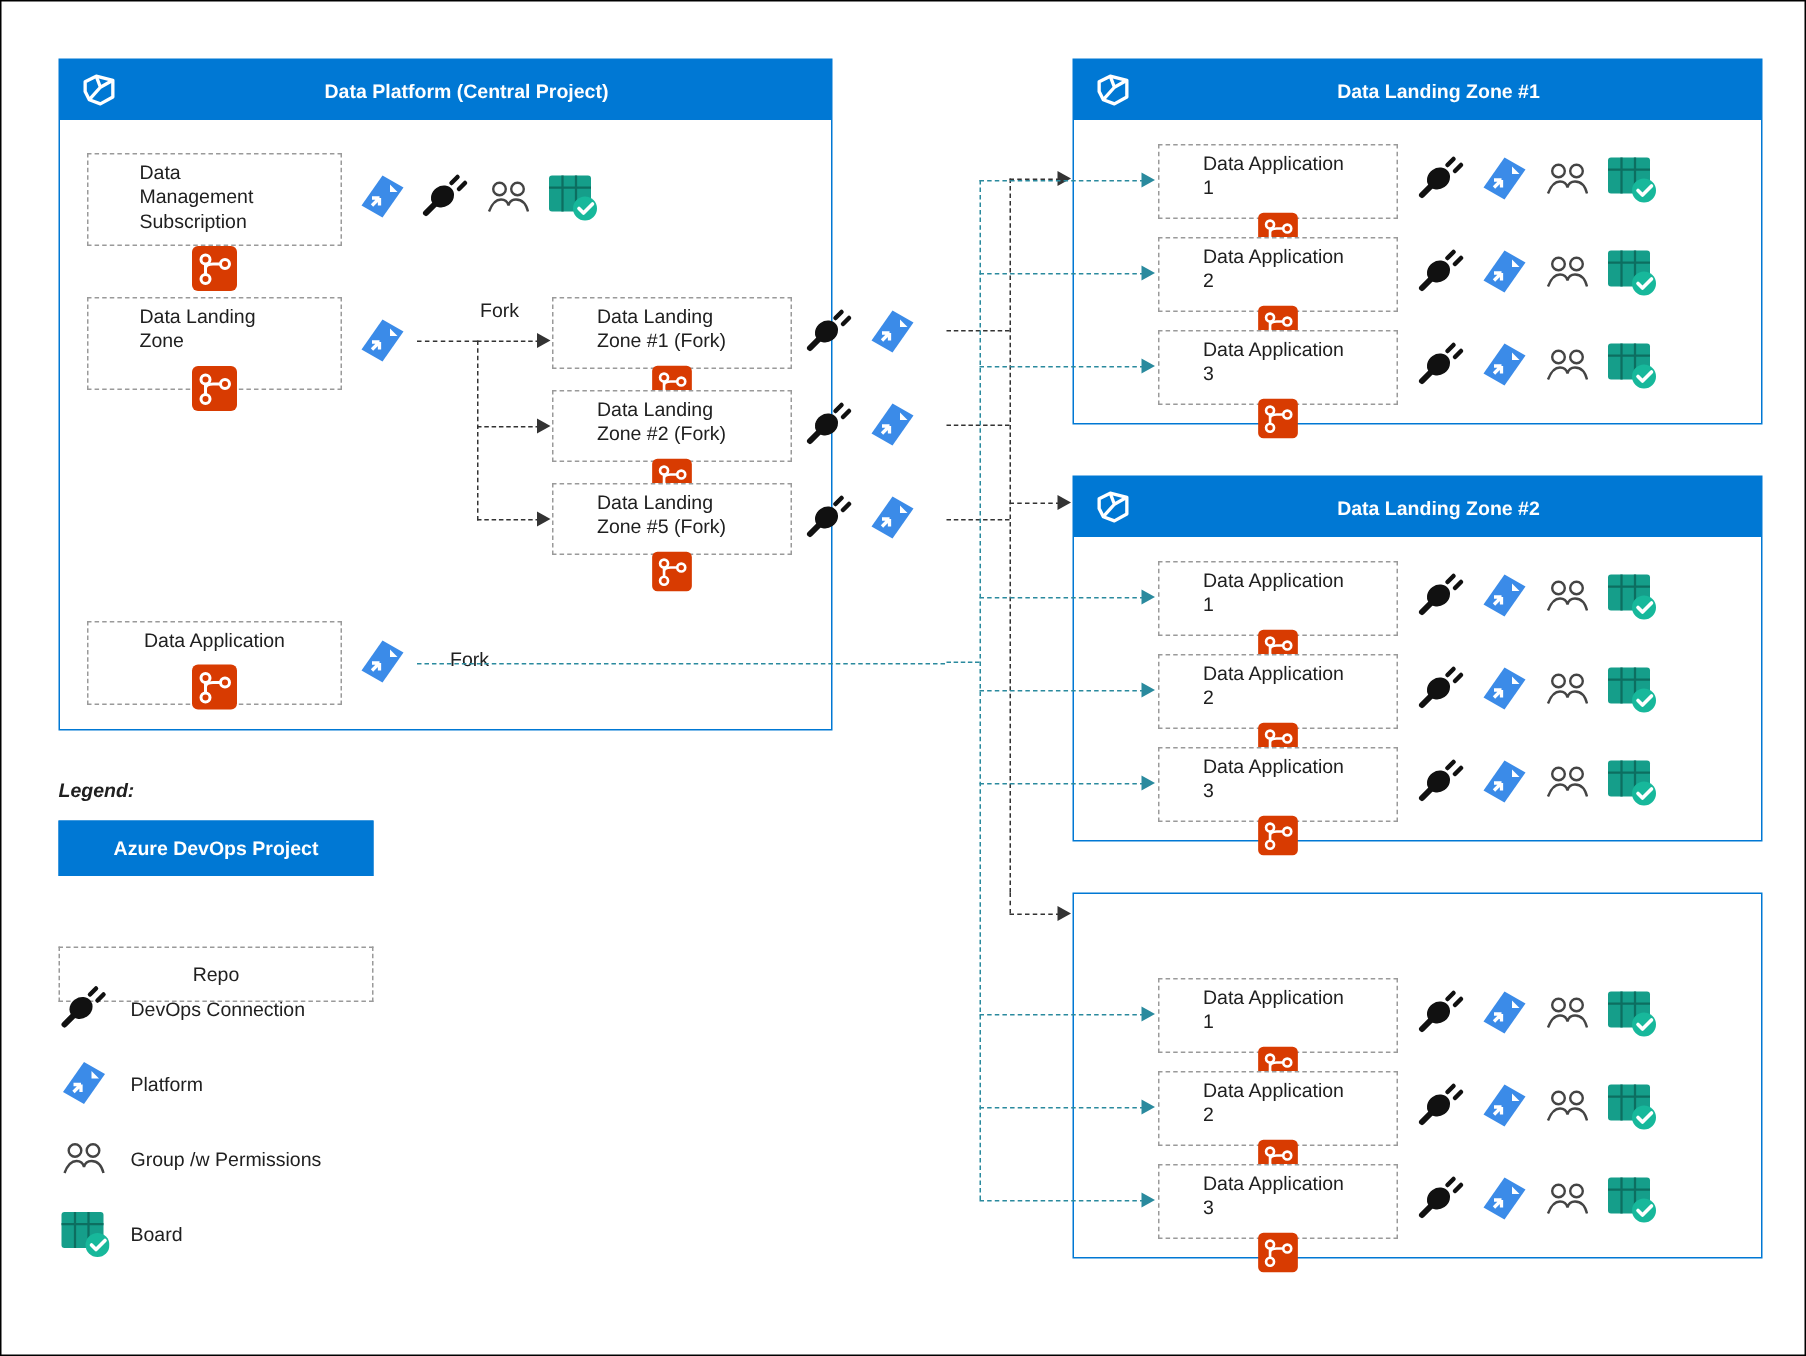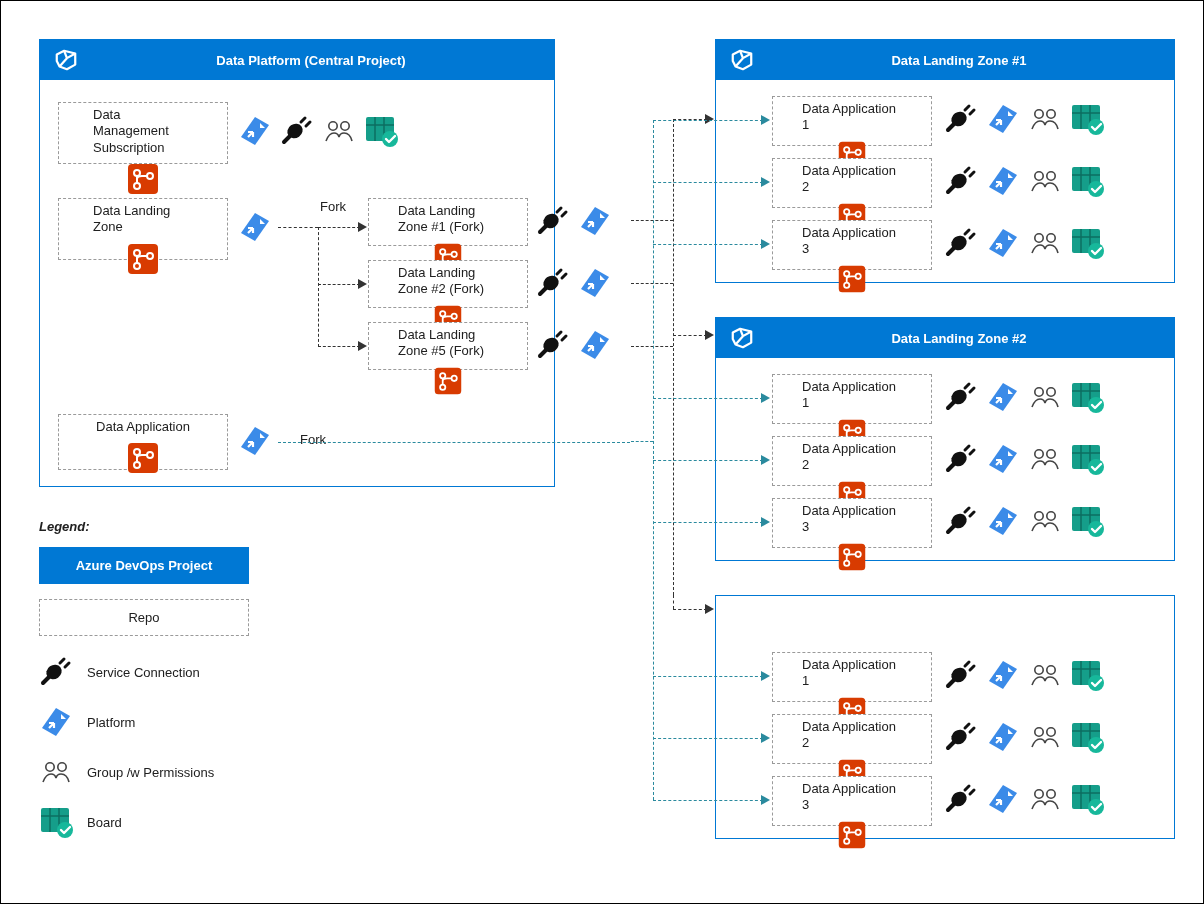--- a/index.html
+++ b/index.html
@@ -473,28 +473,28 @@
     <div class="arrow-r abs teal" style="left:760px; top:670px;"></div>
   <div class="hline abs teal" style="left:652px; top:737px; width:110px;"></div>
     <div class="arrow-r abs teal" style="left:760px; top:732px;"></div>
   <div class="hline abs teal" style="left:652px; top:799px; width:110px;"></div>
     <div class="arrow-r abs teal" style="left:760px; top:794px;"></div>
 
   <div class="legend-title" style="left:38px; top:518px;">Legend:</div>
   <div class="legend-proj" style="left:38px; top:546px; width:210px;">
     <span>Azure DevOps Project</span>
   </div>
-  <div class="legend-repo" style="left:38px; top:598px; width:210px;">
+  <div class="legend-repo" style="left:38px; top:630px; width:210px;">
     <span>Repo</span>
   </div>
   <div class="legend-row" style="left:38px; top:654px;">
     <span class="ic"><svg viewBox="0 0 34 34">
           <use href="#ic-plug"></use>
         </svg></span>
-    <span>Service Connection</span>
+    <span>DevOps Connection</span>
   </div>
   <div class="legend-row" style="left:38px; top:704px;">
     <span class="ic"><svg viewBox="0 0 34 34">
           <use href="#ic-pipeline"></use>
         </svg></span>
     <span>Platform</span>
   </div>
   <div class="legend-row" style="left:38px; top:754px;">
     <span class="ic"><svg viewBox="0 0 34 34">
           <use href="#ic-group"></use>

